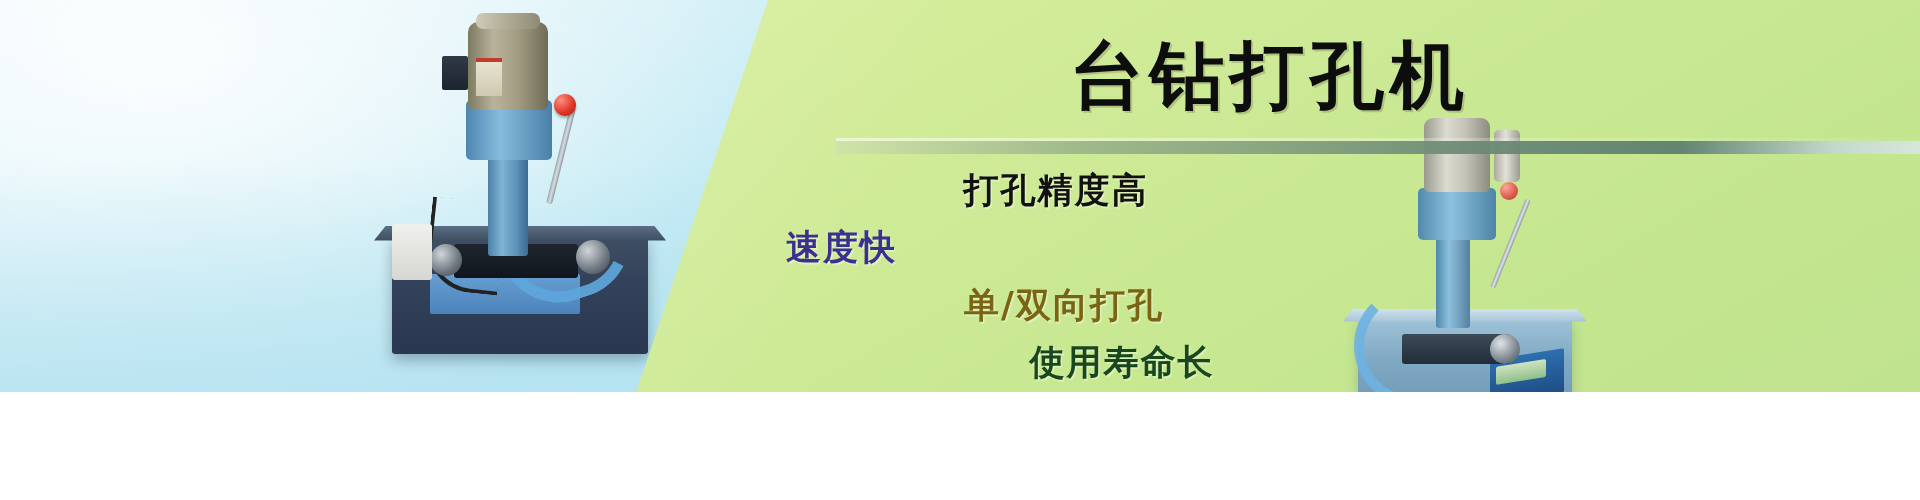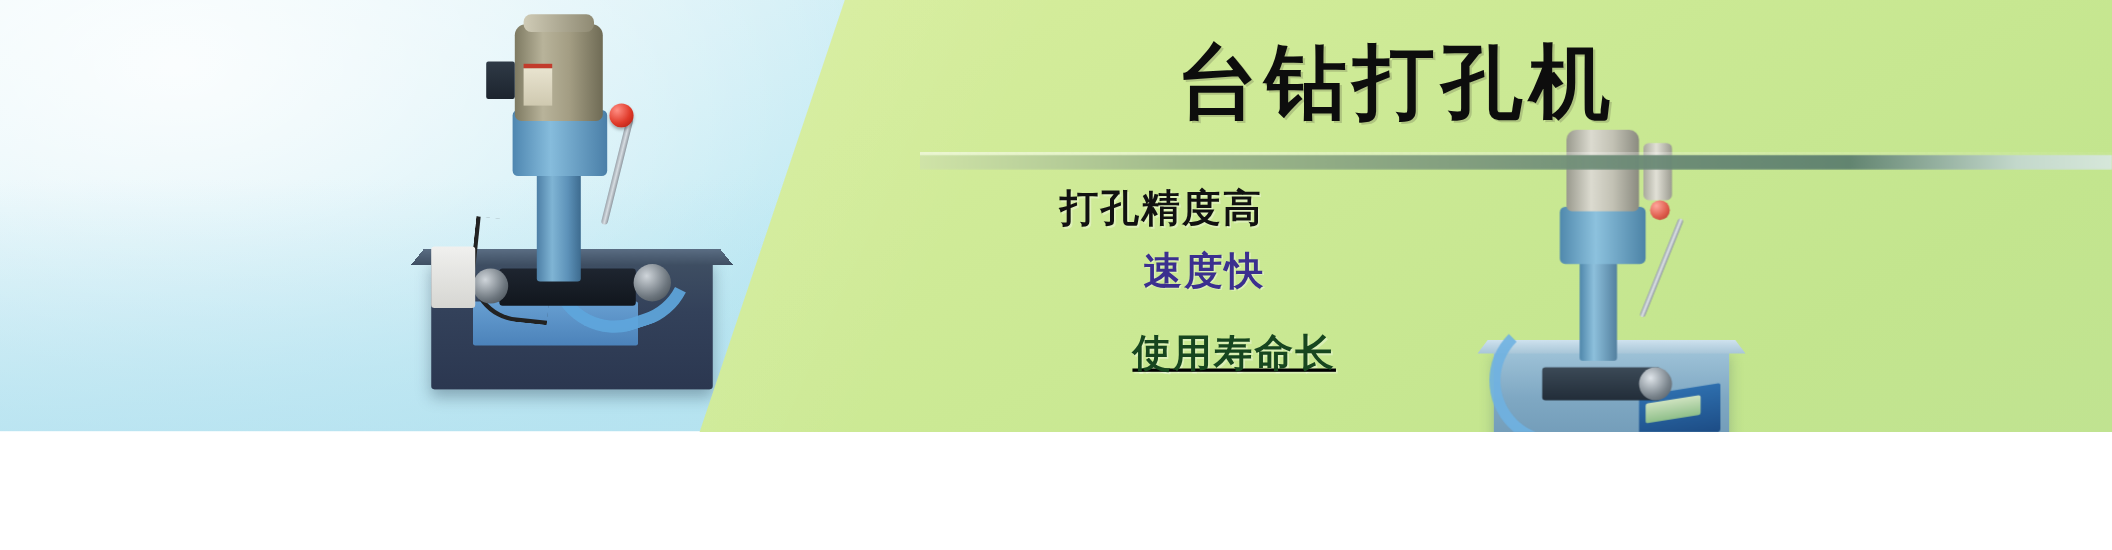--- a/index.html
+++ b/index.html
@@ -63,25 +63,25 @@
     margin-bottom:17px;
   }
   .fitem{
     font-size:35px;font-weight:bold;line-height:1.15;
     letter-spacing:2px;white-space:nowrap;
     font-family:"DejaVu Serif","Liberation Serif",serif;
     text-shadow:1.5px 1.5px 0 rgba(255,255,255,.35);
   }
   .row1{padding-left:0px;}
   .row1 .gap{width:48px;}
-  .row2{padding-left:86px;}
+  .row2{padding-left:86px;flex-direction:column;}
   .row2 .gap{width:56px;}
   .row3{padding-left:6px;}
   .row3 .gap{width:38px;}
-  .row4{padding-left:84px;text-decoration:underline;}
+  .row4{padding-left:84px;}
 
   
   .prod{position:absolute;}
 
   
   .prodL{left:370px;top:8px;width:300px;height:370px;}
   .mbase{
     position:absolute;left:22px;top:228px;width:256px;height:118px;
     background:linear-gradient(to bottom,#3f4f63 0%,#33415a 40%,#2b3750 100%);
     transform:skewX(-0deg);
@@ -290,20 +290,21 @@
       <span class="fitem" style="color:#111111">打孔精度高</span>
       <span class="gap"></span>
     </div>
 
     <div class="frow row2">
       <span class="fitem" style="color:#3b2f8f">速度快</span>
       <span class="gap"></span>
     </div>
 
     <div class="frow row3">
+      <span class="fitem" style="color:#7a6414">单/双向打孔</span>
       <span class="gap"></span>
     </div>
 
     <div class="frow row4">
       <span class="fitem" style="color:#17461f">使用寿命长</span>
     </div>
 
   </div>
 
 </div>

